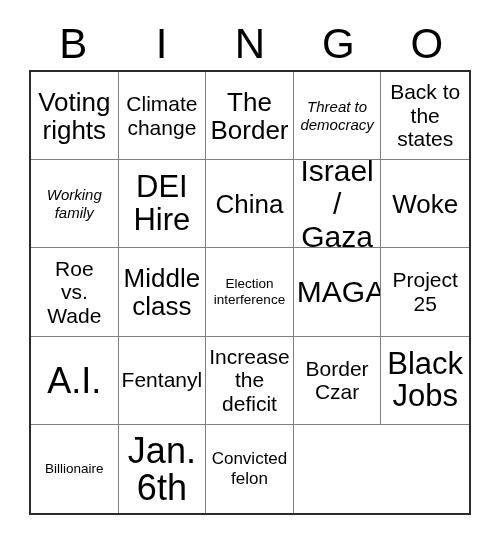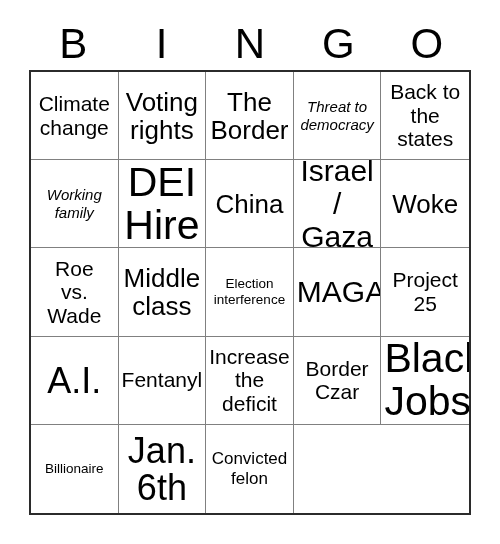--- a/index.html
+++ b/index.html
@@ -83,45 +83,45 @@
     white-space: pre-line;
   }
 
   
   .sz-xs   { font-size: 13.5px; line-height: 1.22; }
   .sz-s    { font-size: 15px;   line-height: 1.20; font-style: italic; }
   .sz-sm   { font-size: 17px;   line-height: 1.18; }
   .sz-m    { font-size: 21px;   line-height: 1.12; }
   .sz-ml   { font-size: 30px;   line-height: 1.10; }
   .sz-l    { font-size: 26px;   line-height: 1.08; }
-  .sz-xl   { font-size: 41px;   line-height: 1.05; text-align: center; }
+  .sz-xl   { font-size: 31px;   line-height: 1.05; text-align: center; }
   .sz-xxl  { font-size: 36px;   line-height: 1.03; }
 </style>
 </head>
 <body>
 
 <div id="bingo-card">
 
   <div id="bingo-header">
     <div class="header-letter">B</div>
     <div class="header-letter">I</div>
     <div class="header-letter">N</div>
     <div class="header-letter">G</div>
     <div class="header-letter">O</div>
   </div>
 
   <div id="bingo-grid">
 
     <div class="bingo-cell">
+      <span class="cell-text sz-l">Voting
+rights</span>
+    </div>
+    <div class="bingo-cell">
       <span class="cell-text sz-m">Climate
 change</span>
-    </div>
-    <div class="bingo-cell">
-      <span class="cell-text sz-l">Voting
-rights</span>
     </div>
     <div class="bingo-cell">
       <span class="cell-text sz-l">The
 Border</span>
     </div>
     <div class="bingo-cell">
       <span class="cell-text sz-s">Threat to
 democracy</span>
     </div>
     <div class="bingo-cell">

